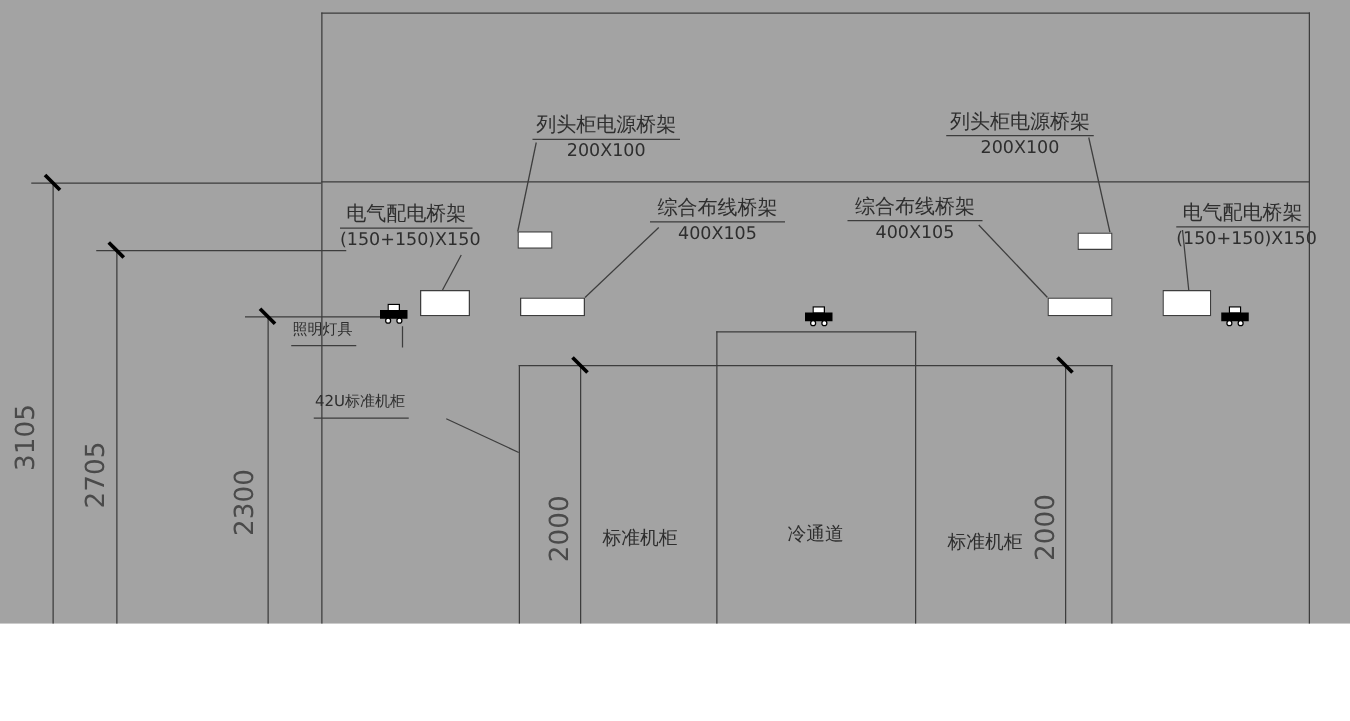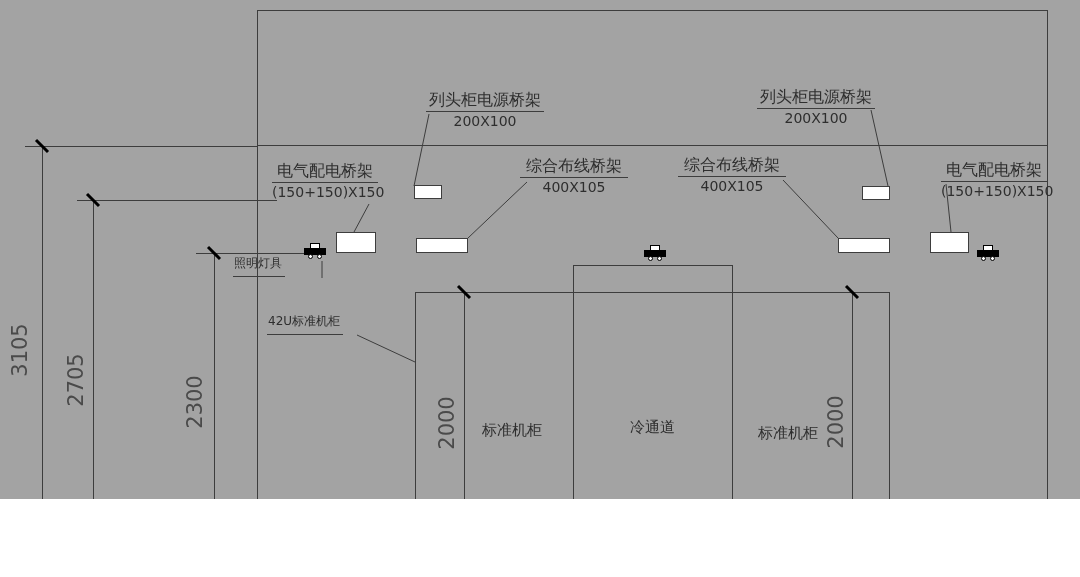--- a/index.html
+++ b/index.html
@@ -137,21 +137,21 @@
   <div class="callout" style="left:520px;top:156px;width:108px;">
     <div class="t">综合布线桥架</div>
     <div class="s">400X105</div>
   </div>
   <div class="callout" style="left:678px;top:155px;width:108px;">
     <div class="t">综合布线桥架</div>
     <div class="s">400X105</div>
   </div>
 
   <div class="plain-label ul" style="left:233px;top:253px;">照明灯具</div>
-  <div class="plain-label ul" style="left:267px;top:311px;">42U标准机柜</div>
+  <div class="plain-label ul" style="left:251px;top:311px;">42U标准机柜</div>
 
   <div class="zone-label" style="left:472px;top:421px;width:80px;">标准机柜</div>
   <div class="zone-label" style="left:610px;top:418px;width:85px;">冷通道</div>
   <div class="zone-label" style="left:748px;top:424px;width:80px;">标准机柜</div>
 
   <div class="dim" style="left:-20px;top:338px;width:80px;">3105</div>
   <div class="dim" style="left:36px;top:368px;width:80px;">2705</div>
   <div class="dim" style="left:155px;top:390px;width:80px;">2300</div>
   <div class="dim" style="left:407px;top:411px;width:80px;">2000</div>
   <div class="dim" style="left:796px;top:410px;width:80px;">2000</div>

